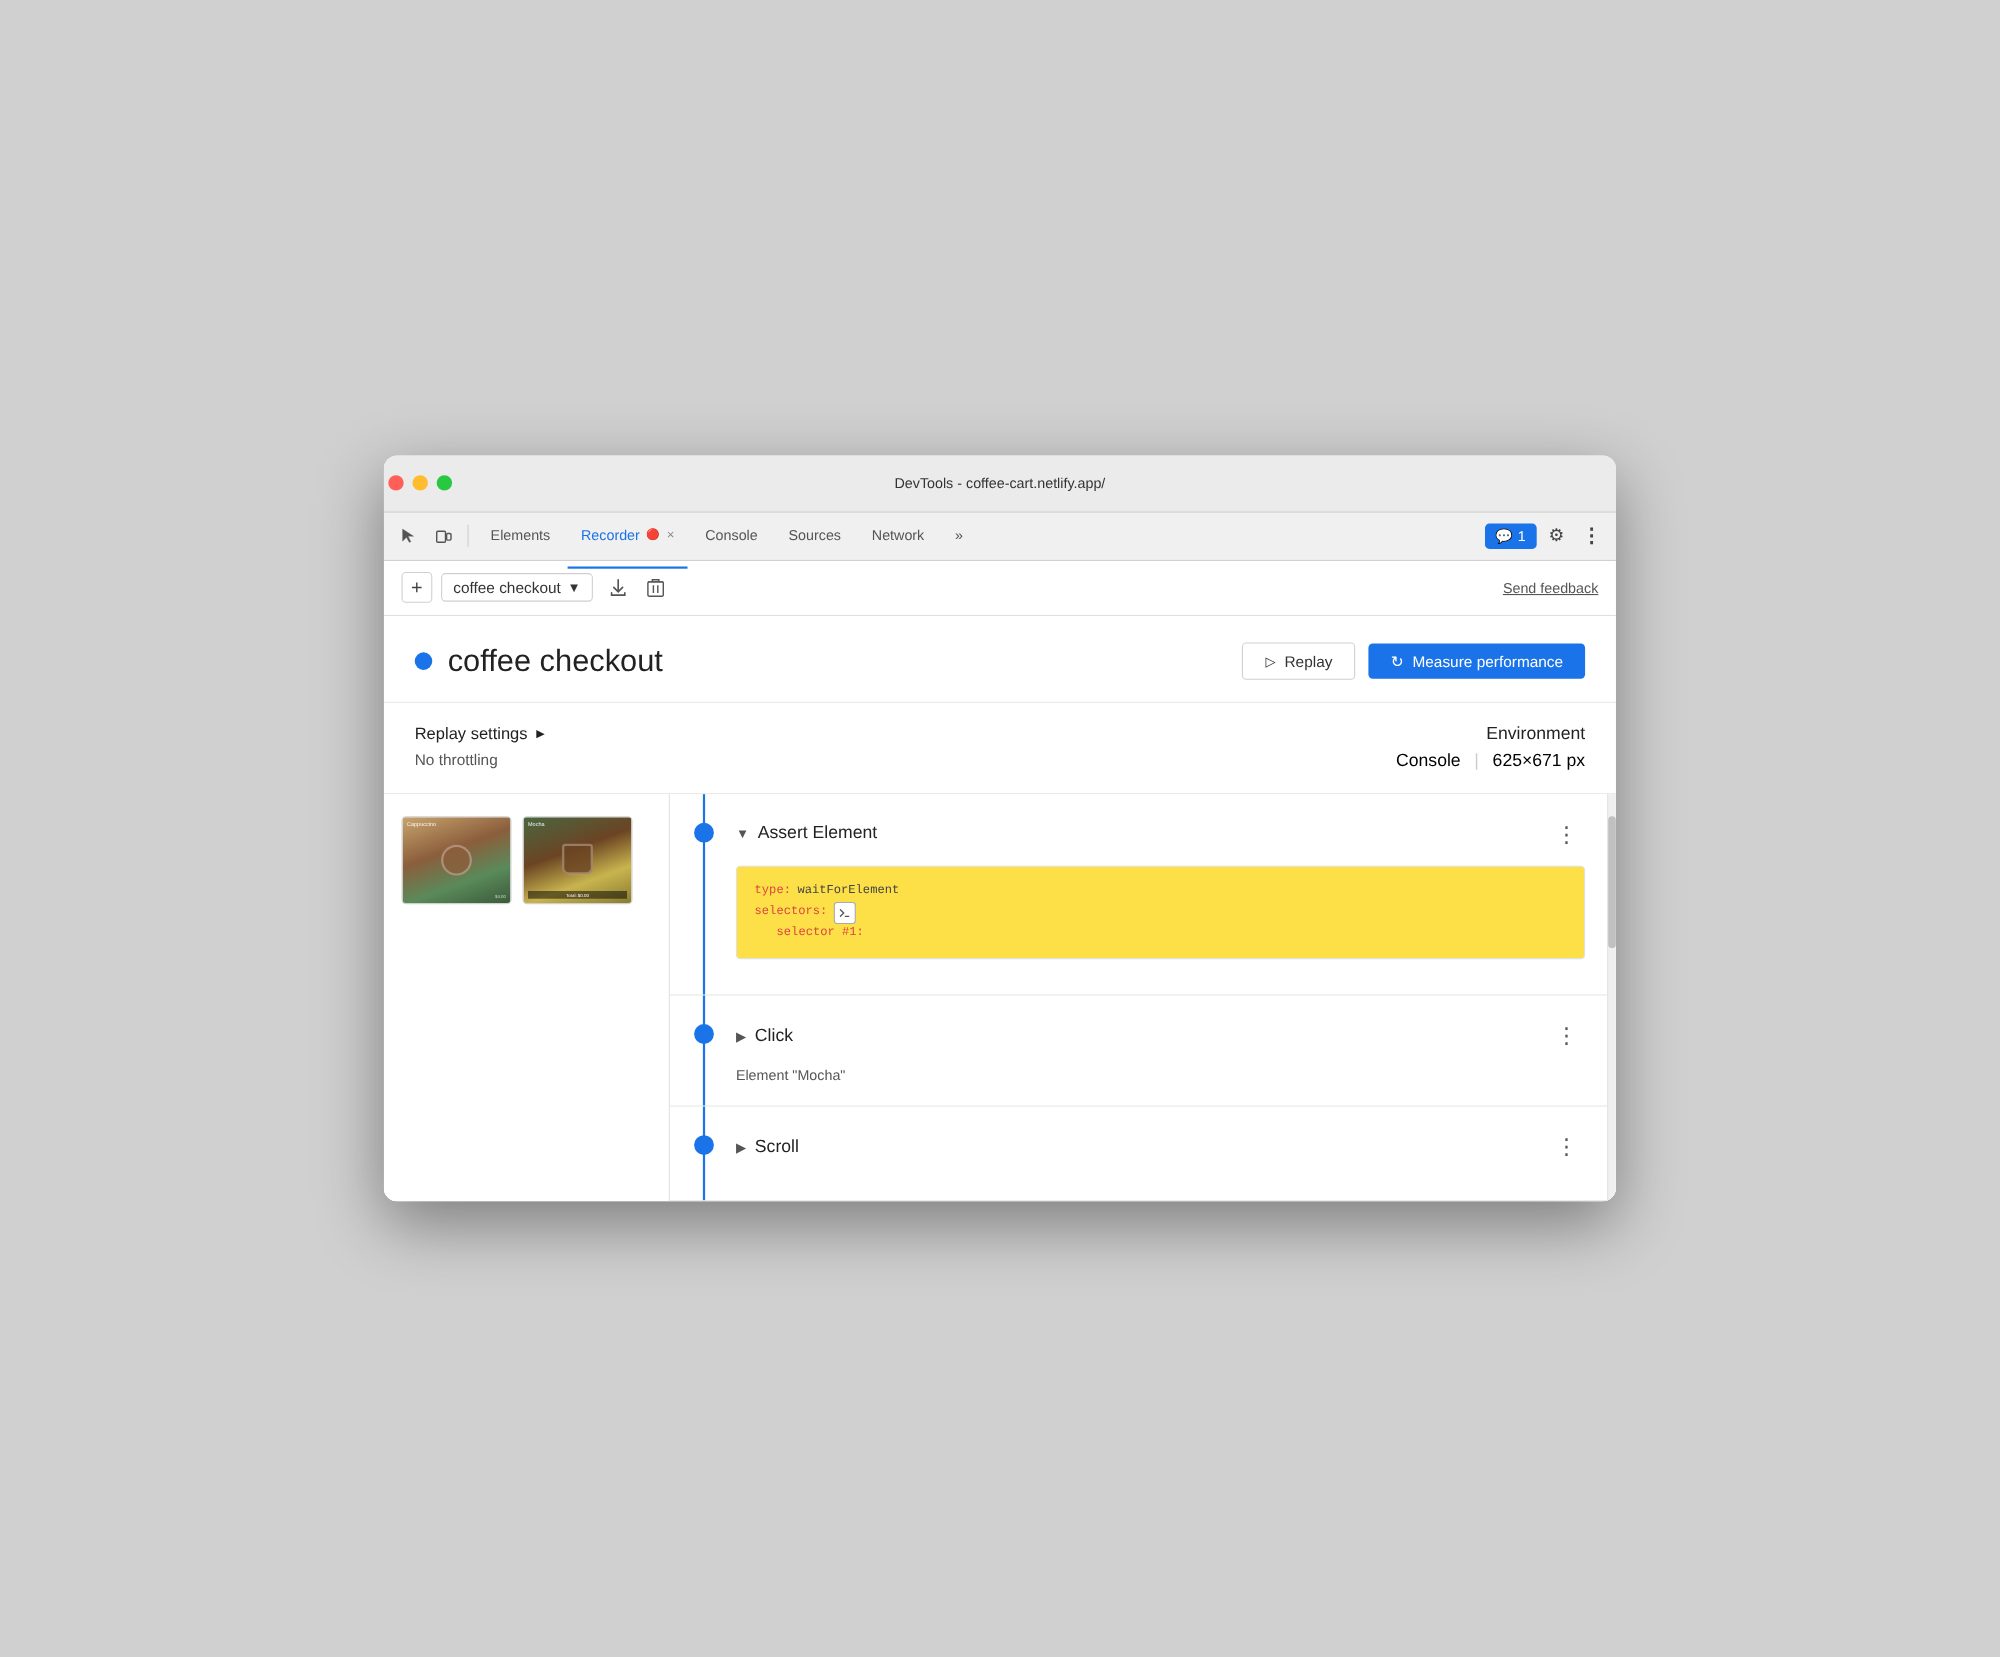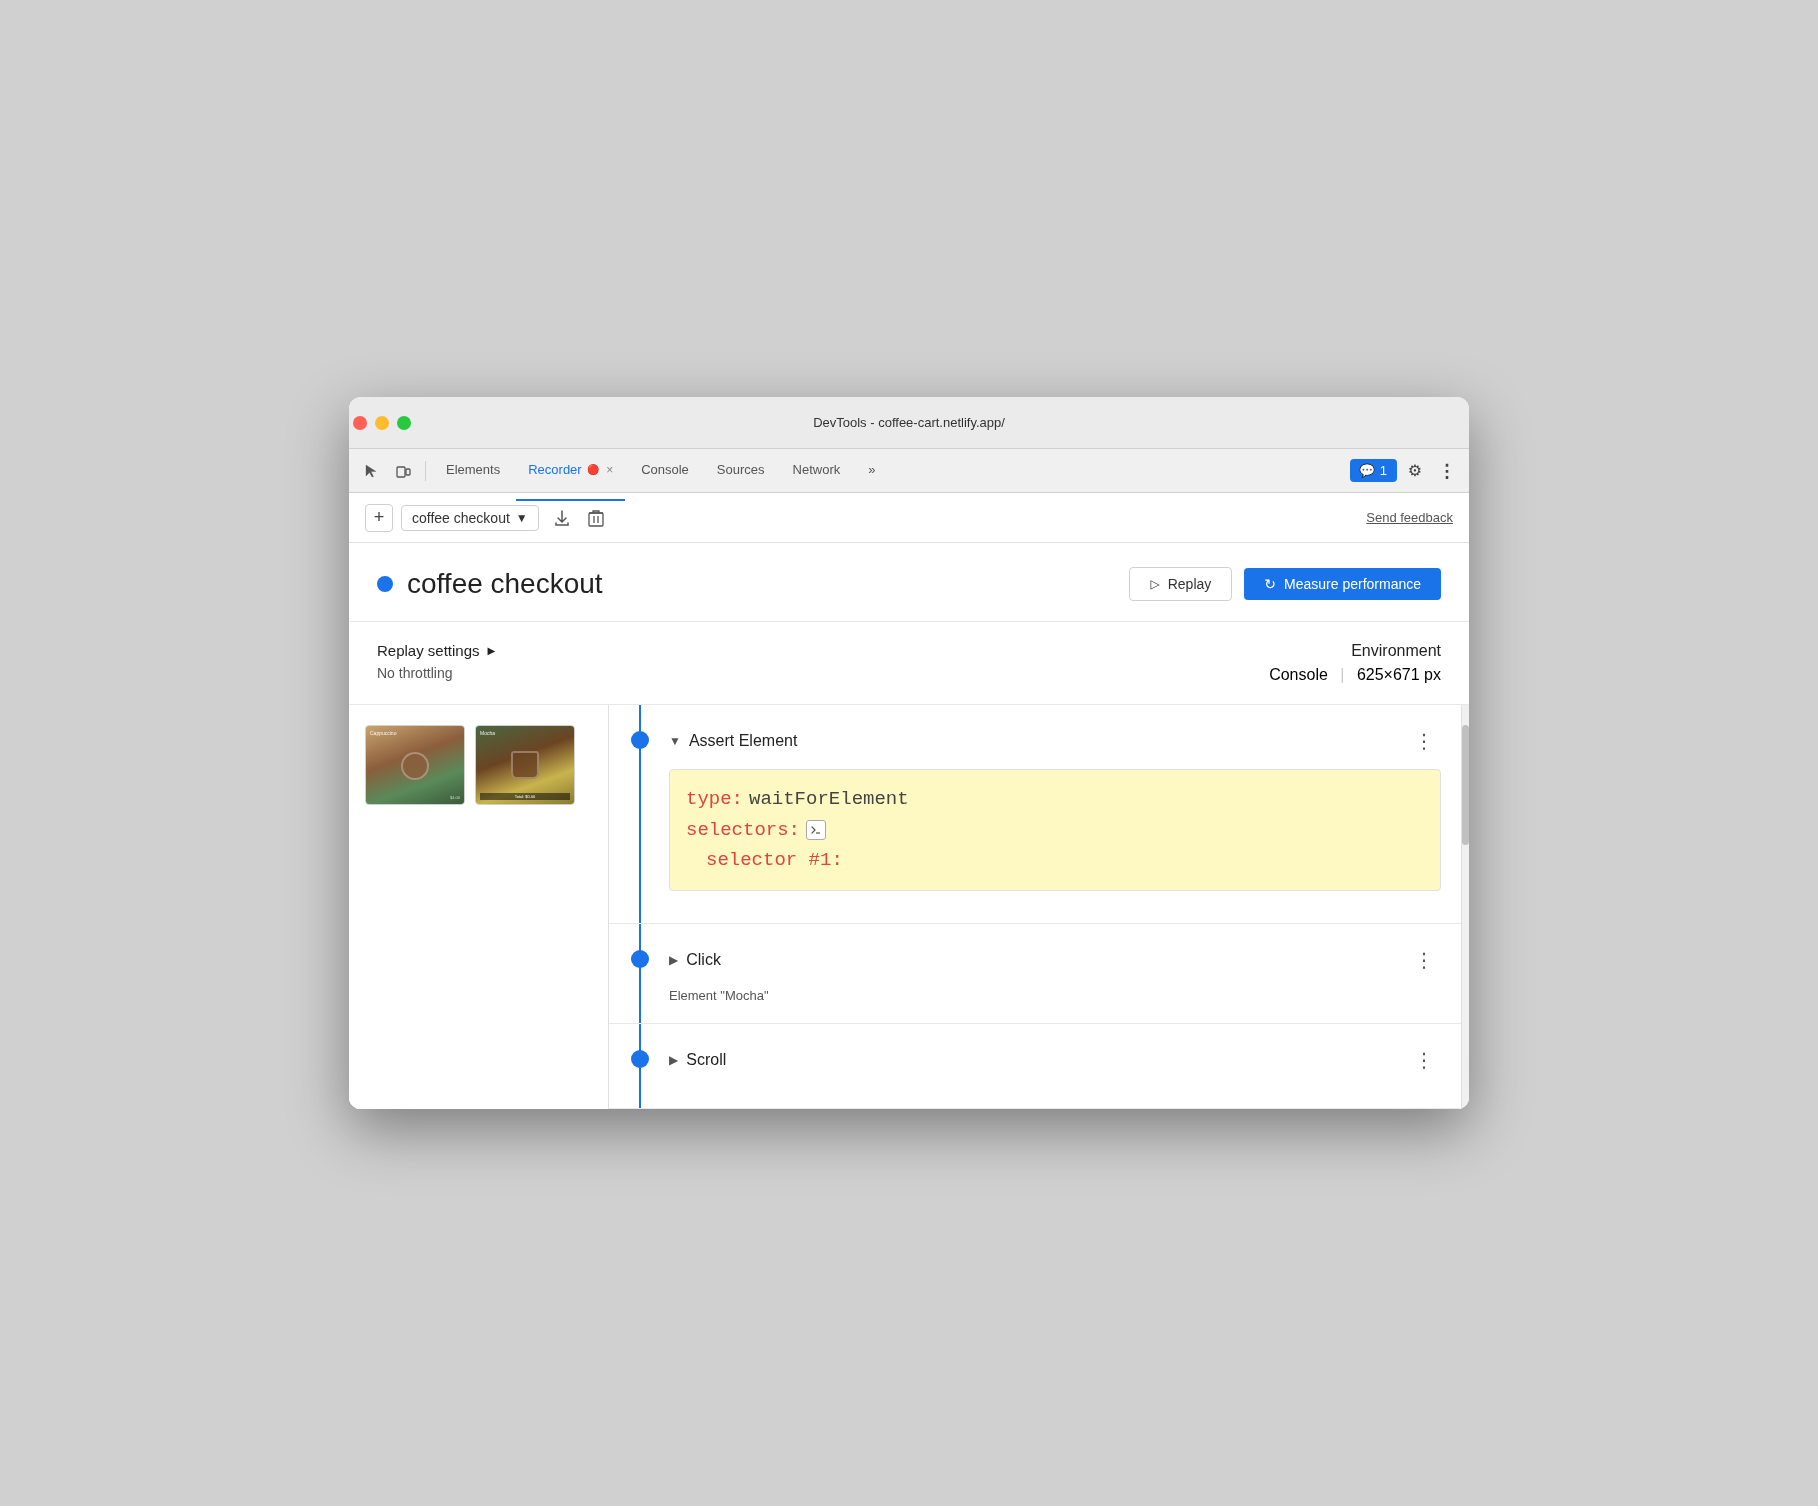--- a/index.html
+++ b/index.html
@@ -322,26 +322,26 @@
     .step-more-btn {
       background: none;
       border: none;
       cursor: pointer;
       font-size: 18px;
       color: #555;
       padding: 4px 8px;
     }
     
     .code-block {
-      background: #fef9c3;
+      background: #fde047;
       border: 1px solid #e0e0e0;
       border-radius: 4px;
       padding: 14px 16px;
       font-family: 'Courier New', monospace;
-      font-size: 19px;
+      font-size: 11px;
       line-height: 1.6;
       margin-bottom: 12px;
     }
     .code-key { color: #d44; }
     .code-value { color: #444; }
     .code-line { display: flex; align-items: center; gap: 6px; }
     .selector-icon {
       display: inline-flex;
       width: 20px;
       height: 20px;

